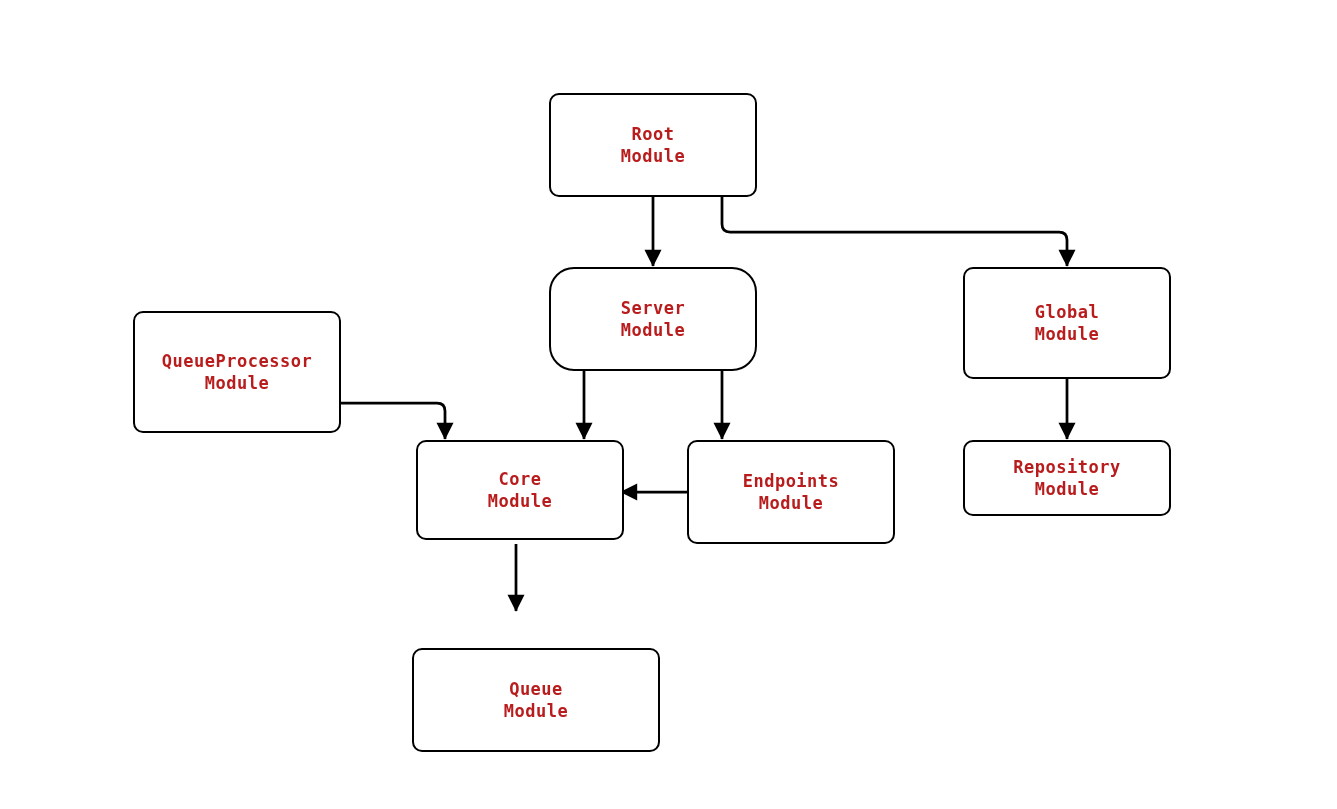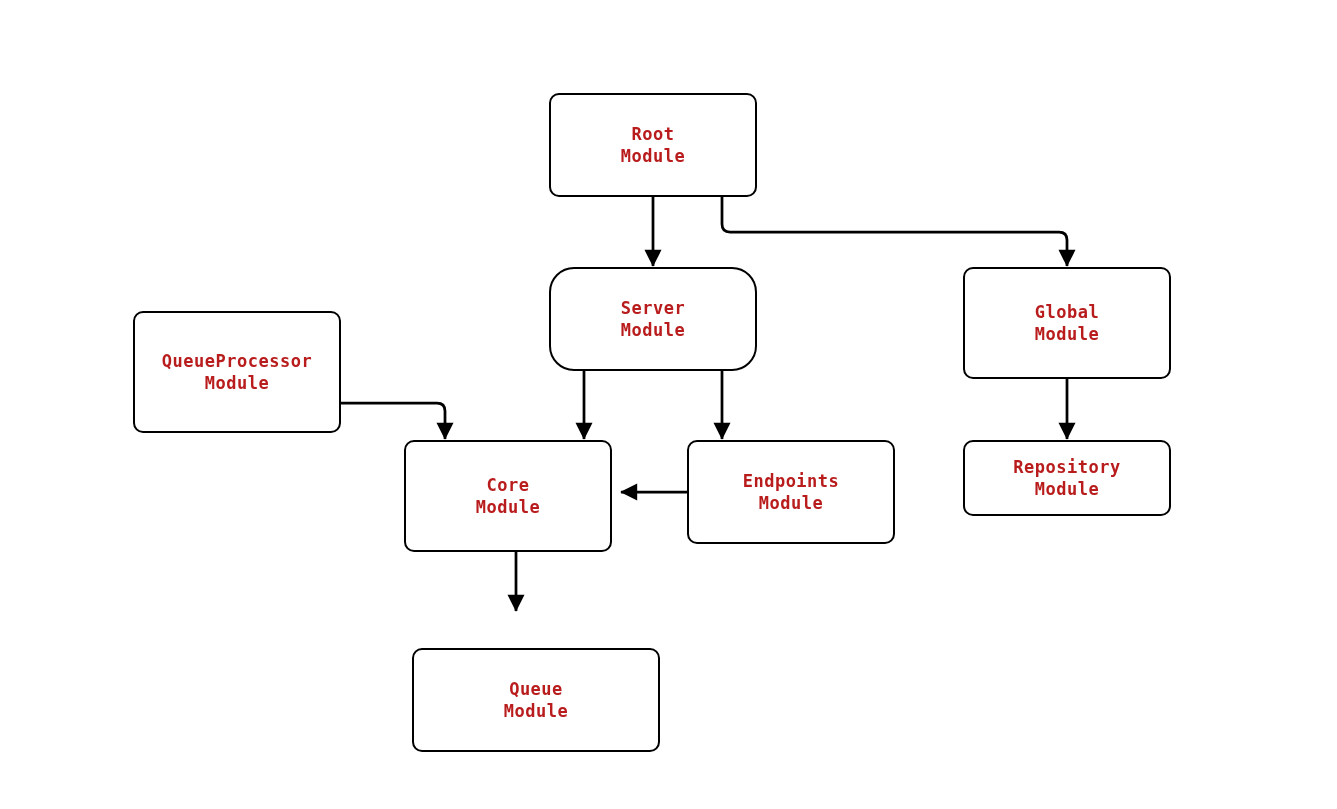--- a/index.html
+++ b/index.html
@@ -75,21 +75,21 @@
 Module</span>
   </div>
   <div class="node" style="left: 549px; top: 267px; width: 208px; height: 104px; background: rgb(255, 255, 255); border-color: rgb(0, 0, 0); border-radius: 25px;">
     <span class="node-label">Server
 Module</span>
   </div>
   <div class="node" style="left: 963px; top: 267px; width: 208px; height: 112px; background: rgb(255, 255, 255); border-color: rgb(0, 0, 0);">
     <span class="node-label">Global
 Module</span>
   </div>
-  <div class="node" style="left: 404px; top: 440px; width: 208px; height: 112px; background: rgb(255, 255, 255); border-color: rgb(0, 0, 0);">
+  <div class="node" style="left: 416px; top: 440px; width: 208px; height: 100px; background: rgb(255, 255, 255); border-color: rgb(0, 0, 0);">
     <span class="node-label">Core
 Module</span>
   </div>
   <div class="node" style="left: 687px; top: 440px; width: 208px; height: 104px; background: rgb(255, 255, 255); border-color: rgb(0, 0, 0); align-items: center;">
     <span class="node-label">Endpoints
 Module</span>
   </div>
   <div class="node" style="left: 963px; top: 440px; width: 208px; height: 76px; background: rgb(255, 255, 255); border-color: rgb(0, 0, 0);">
     <span class="node-label">Repository
 Module</span>

